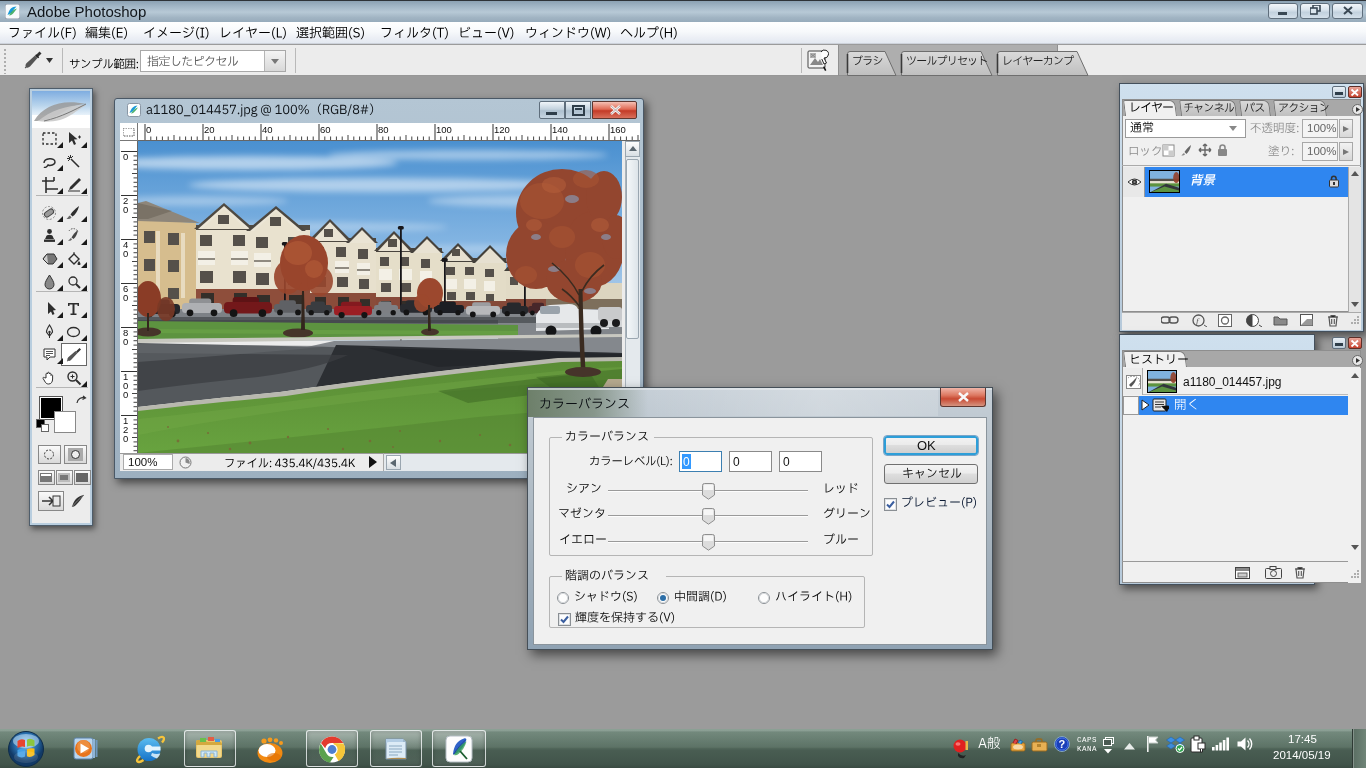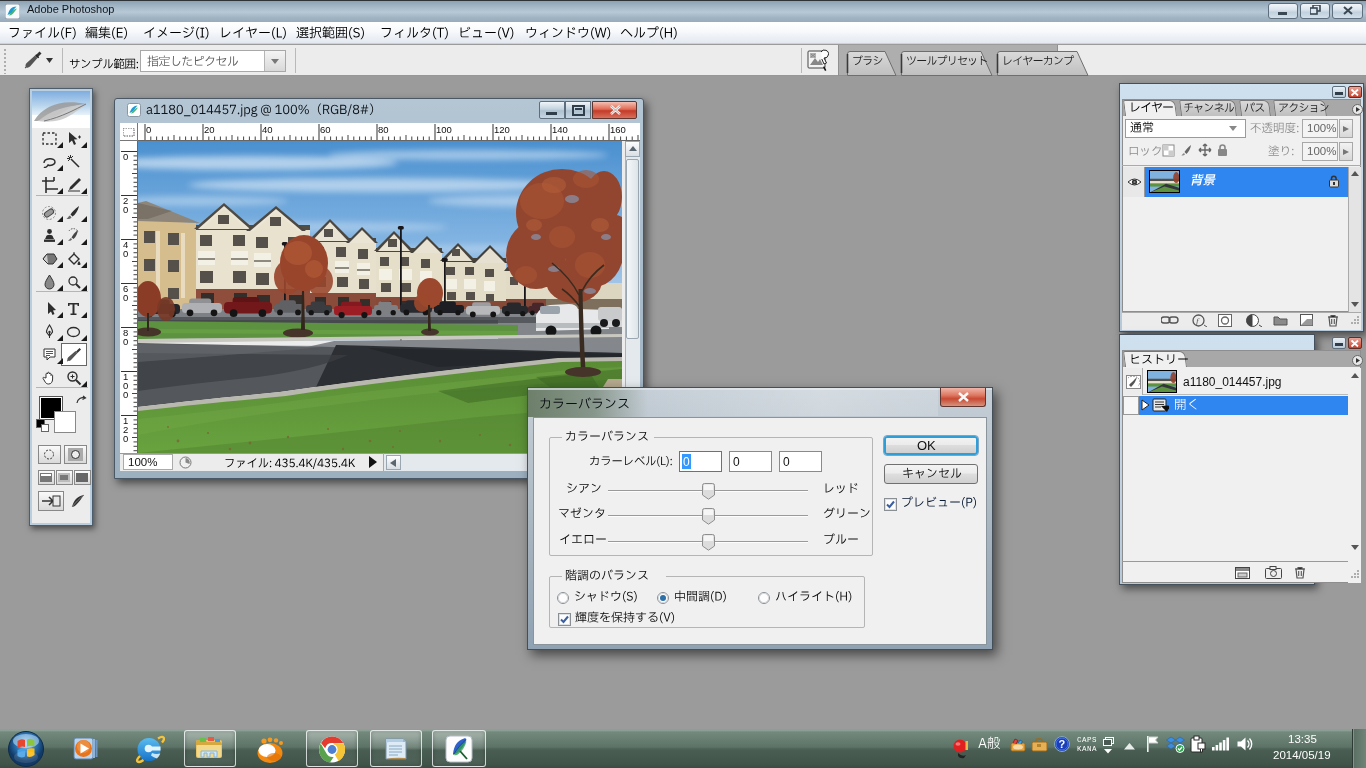--- a/index.html
+++ b/index.html
@@ -6,21 +6,21 @@
 .abs{position:absolute}
 .jt{position:absolute}
 body{position:relative;background:#9b9b9b}
 </style></head><body>
 <div class="abs" style="left:0;top:0;width:1366px;height:22px;background:linear-gradient(180deg,#2e3338 0,#2e3338 4%,#8ca2b4 5%,#a3b7c7 30%,#b7c9d6 55%,#a1b4c3 80%,#97abbb 100%)">
     <svg class="abs" style="left:5px;top:4px" width="15" height="15">
       <rect x="0" y="0" width="15" height="15" rx="2" fill="#f8fafc" stroke="#8a97a5"></rect>
       <path d="M2.5 11 C5 4,7 3,11.5 2.5 C8.5 5.5,8 7,6.5 8.5 C5.5 9.6,4 10.6,2.5 11Z" fill="#1b9bd7"></path>
       <path d="M4 11.5 C6.5 7,9 5,12 4.5 C10 7,9 9,7 10.4 C6 11.1,5 11.4,4 11.5Z" fill="#2fa353" opacity=".85"></path>
     </svg>
-    <div class="abs" style="left:27px;top:3px;font-size:11px;color:#10151a">Adobe Photoshop</div>
+    <div class="abs" style="left:27px;top:3px;font-size:15px;color:#10151a">Adobe Photoshop</div>
     <div class="abs" style="left:1268px;top:3px;width:30px;height:16px;background:linear-gradient(180deg,#f2f6fa 0,#dbe5ee 40%,#c2d1de 60%,#d4e0ea 100%);border:1px solid #5f6e7c;border-radius:3px;color:#30404e;text-align:center;font-size:11px;line-height:14px;font-weight:bold"><svg width="10" height="9">
         <rect x="0" y="6" width="9" height="3" fill="#3a4854"></rect>
       </svg></div>
     <div class="abs" style="left:1300px;top:3px;width:30px;height:16px;background:linear-gradient(180deg,#f2f6fa 0,#dbe5ee 40%,#c2d1de 60%,#d4e0ea 100%);border:1px solid #5f6e7c;border-radius:3px;color:#30404e;text-align:center;font-size:11px;line-height:14px;font-weight:bold"><svg width="11" height="10">
         <rect x="3" y="0" width="7" height="6" fill="none" stroke="#3a4854" stroke-width="1.6"></rect>
         <rect x="0" y="3" width="7" height="6" fill="#dce6ee" stroke="#3a4854" stroke-width="1.6"></rect>
       </svg></div>
     <div class="abs" style="left:1332px;top:3px;width:31px;height:16px;background:linear-gradient(180deg,#f2f6fa 0,#dbe5ee 40%,#c2d1de 60%,#d4e0ea 100%);border:1px solid #5f6e7c;border-radius:3px;color:#30404e;text-align:center;font-size:11px;line-height:14px;font-weight:bold"><svg width="10" height="9">
         <path d="M1 1 L9 8 M9 1 L1 8" stroke="#3a4854" stroke-width="2"></path>
       </svg></div>
@@ -1417,15 +1417,15 @@
       <rect x="0" y="10" width="2.6" height="3.5" fill="#fff"></rect>
       <rect x="3.6" y="8" width="2.6" height="5.5" fill="#fff"></rect>
       <rect x="7.2" y="5.5" width="2.6" height="8" fill="#fff"></rect>
       <rect x="10.8" y="3" width="2.6" height="10.5" fill="#fff"></rect>
       <rect x="14.4" y="0.5" width="2.6" height="13" fill="#fff"></rect>
     </svg>
     <svg class="abs" style="left:1237px;top:7px" width="17" height="16">
       <path d="M0.5 5.5 h3.5 l4.5-4 v13 l-4.5-4 H0.5Z" fill="#fff"></path>
       <path d="M10.5 4.5 a5 5 0 0 1 0 7 M12.5 2.5 a8 8 0 0 1 0 11" stroke="#fff" stroke-width="1.4" fill="none"></path>
     </svg>
-    <div class="abs" style="left:1288px;top:4px;font-size:11.5px;color:#fff">13:35</div>
+    <div class="abs" style="left:1288px;top:4px;font-size:11.5px;color:#fff">17:45</div>
     <div class="abs" style="left:1273px;top:20px;font-size:11.5px;color:#fff">2014/05/19</div>
     <div class="abs" style="left:1352px;top:0;width:14px;height:39px;background:linear-gradient(90deg,#5a6e63,#708578);border-left:1px solid #2e3a34;box-shadow:inset 1px 0 0 rgba(255,255,255,.25)"></div>
   </div>
 </body></html>

